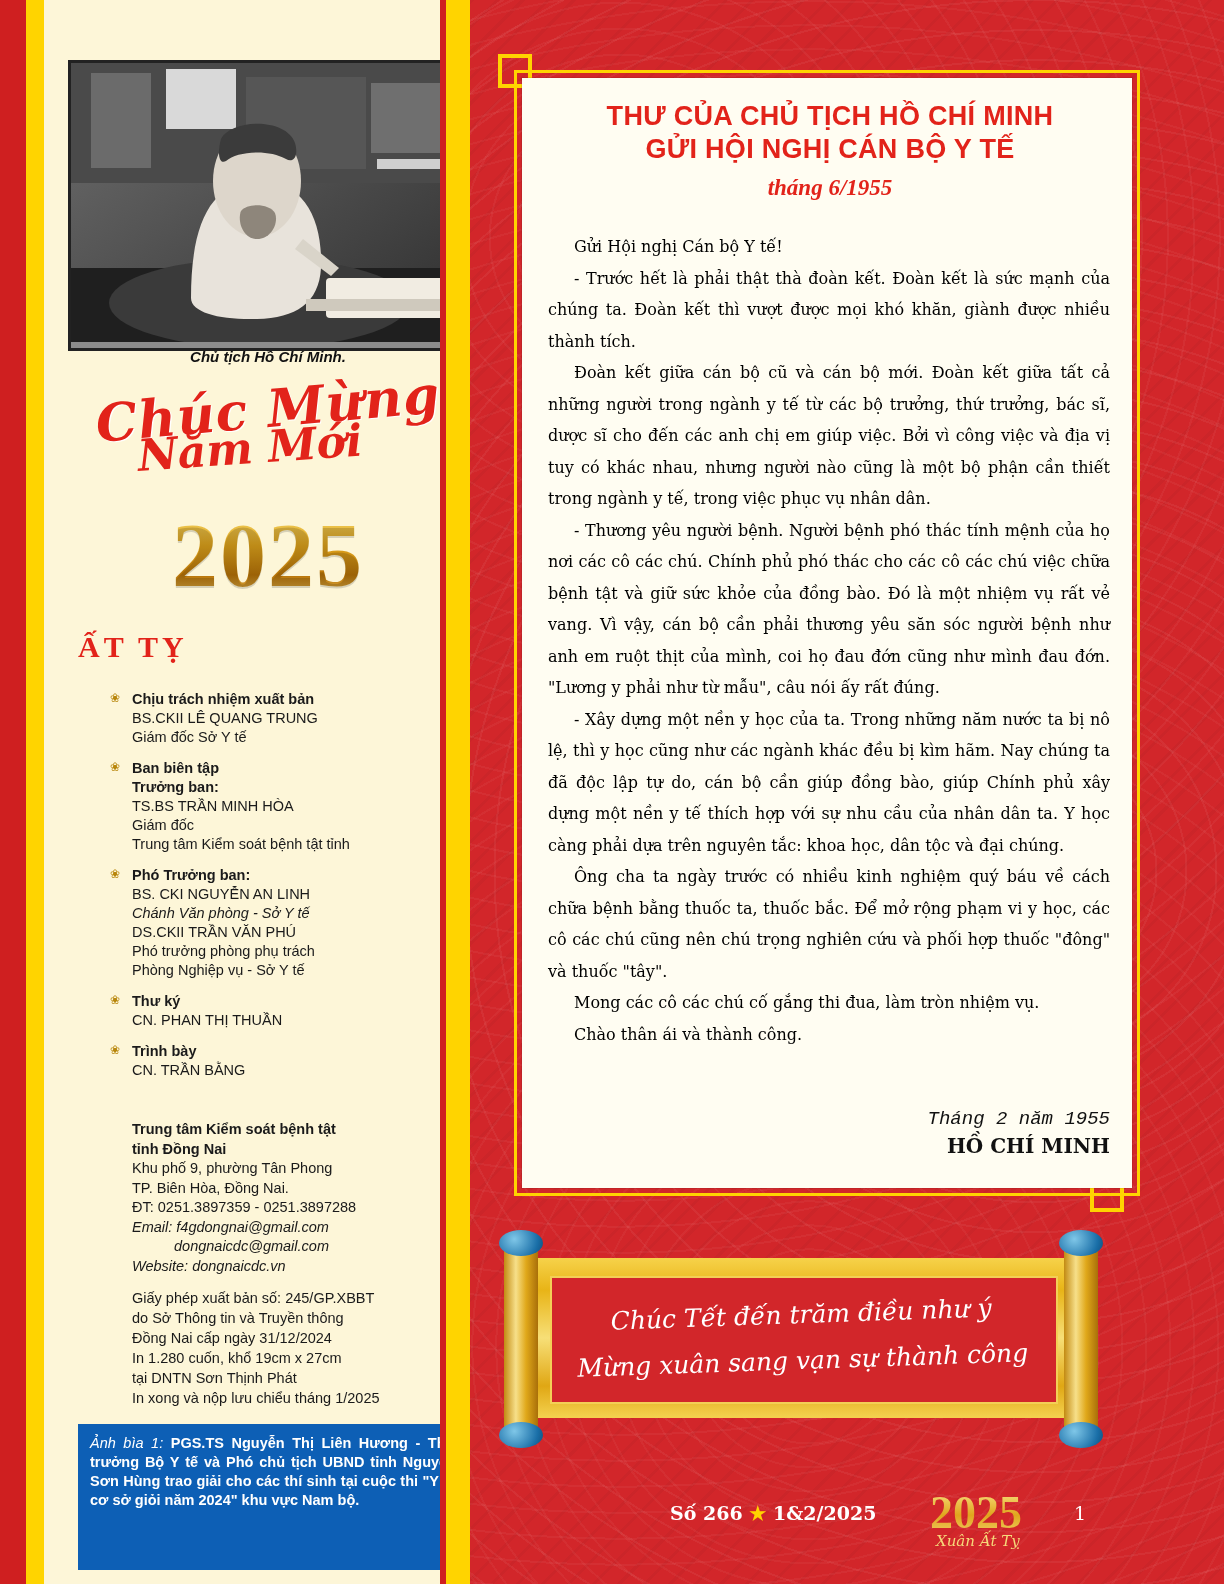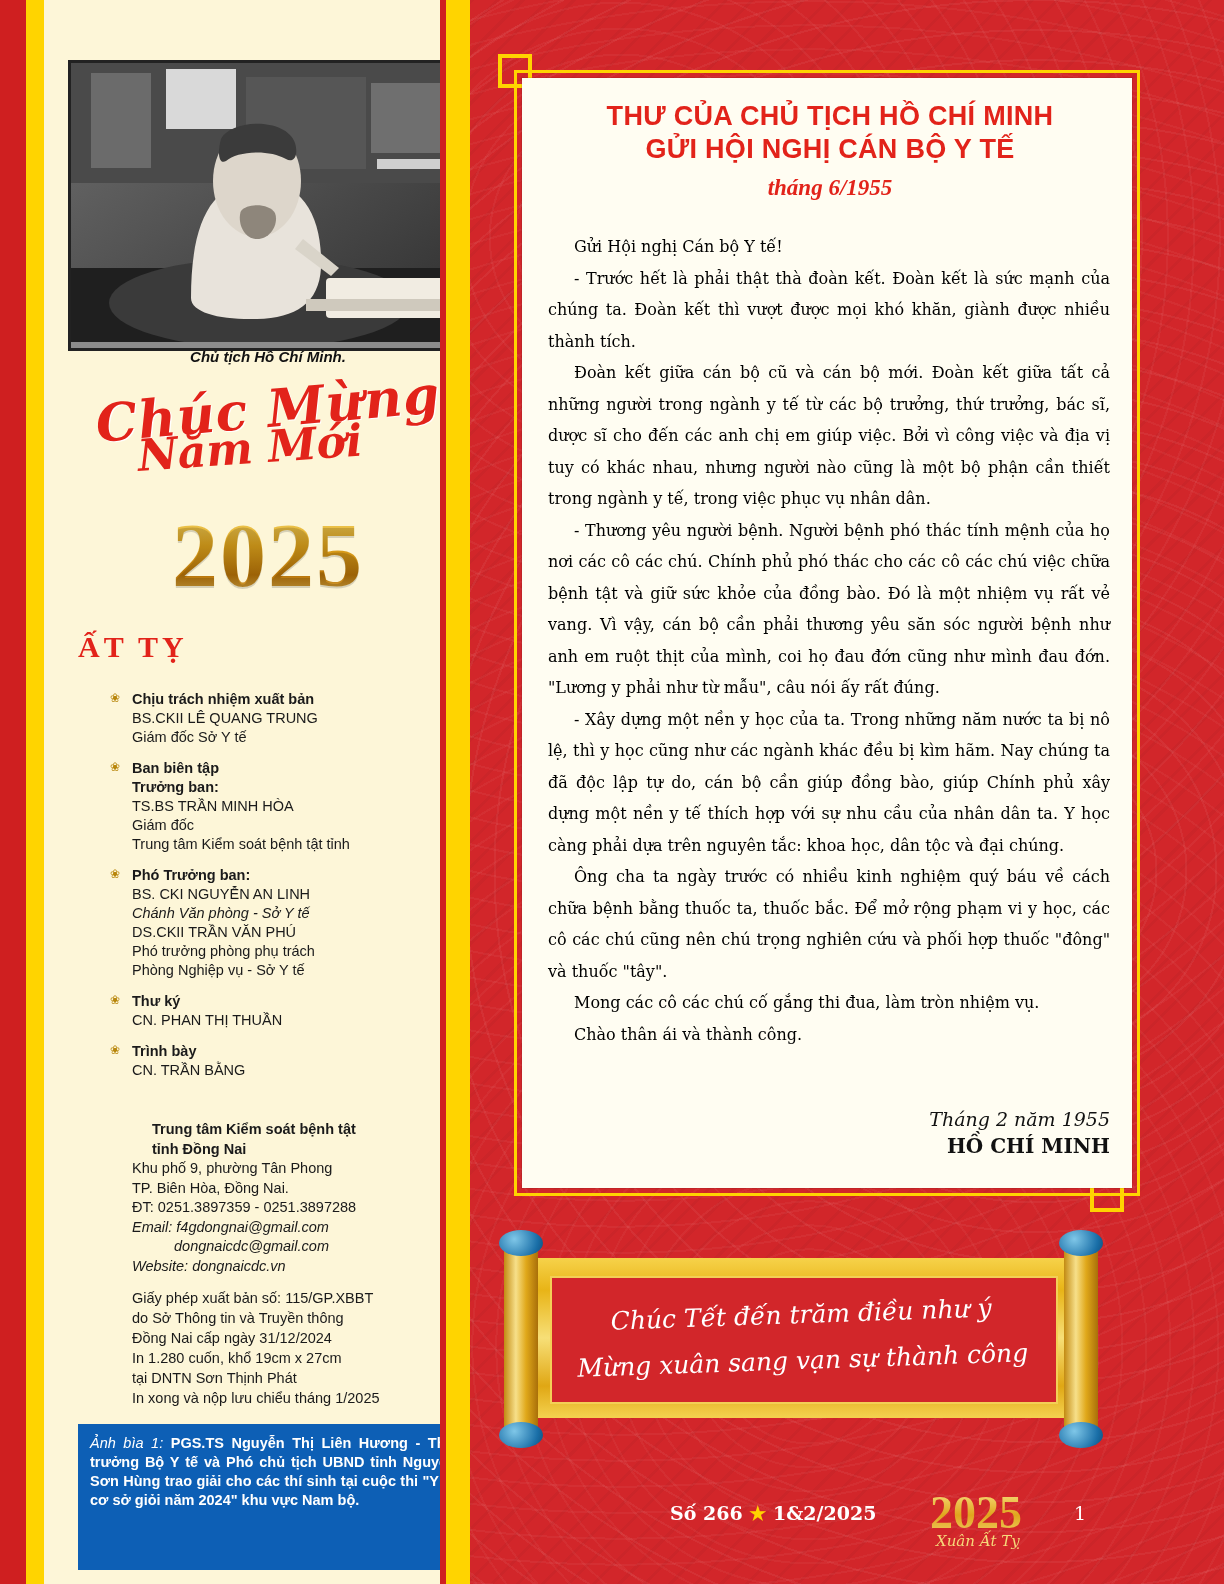--- a/index.html
+++ b/index.html
@@ -89,21 +89,21 @@
   .credits .blk{margin-bottom:12px;position:relative;padding-left:22px;}
   .credits .blk .bullet{
     position:absolute;left:0;top:3px;width:11px;height:11px;color:#b8860b;font-size:12px;line-height:11px;
   }
   .credits .b{font-weight:bold;}
   .credits .it{font-style:italic;}
   .addr{
     position:absolute;left:132px;top:1120px;width:320px;
     font-size:14.5px;line-height:19.5px;color:#1a1a1a;
   }
-  .addr .b{font-weight:bold;margin-left:20px;}
+  .addr .b{font-weight:bold;}
   .addr .it{font-style:italic;}
   .license{
     position:absolute;left:132px;top:1288px;width:320px;
     font-size:14.5px;line-height:20px;color:#1a1a1a;
   }
 
   .bluebox{
     position:absolute;left:78px;top:1424px;width:390px;height:146px;
     background:#0d5fb5;color:#fff;
     padding:10px 12px 0 12px;box-sizing:border-box;
@@ -161,21 +161,21 @@
     font-family:"DejaVu Serif", serif;
     font-size:16px;line-height:31.5px;color:#000000;
     text-align:justify;
     margin-top:16px;
   }
   .letter-body p{margin:0;text-indent:26px;}
   .sig{
     position:absolute;left:78px;top:1108px;width:562px;text-align:right;
     font-family:"DejaVu Serif", serif;
   }
-  .sig .d{font-style:italic;font-size:19px;color:#111;}
+  .sig .d{font-style:italic;font-size:19px;color:#111;font-family:Liberation Mono, monospace;}
   .sig .n{font-weight:bold;font-size:20px;color:#111;margin-top:4px;}
 
   
   .scroll-wrap{
     position:absolute;left:492px;top:1236px;width:620px;height:205px;
   }
   .scroll-body{
     position:absolute;left:38px;top:22px;width:544px;height:160px;
     background:linear-gradient(180deg,#f6d24a 0%,#e8b417 20%,#f7df77 50%,#e0a714 80%,#f4d250 100%);
     border-radius:4px;
@@ -313,21 +313,21 @@
         <div class="b">Trung tâm Kiểm soát bệnh tật</div>
         <div class="b">tỉnh Đồng Nai</div>
         <div>Khu phố 9, phường Tân Phong</div>
         <div>TP. Biên Hòa, Đồng Nai.</div>
         <div>ĐT: 0251.3897359 - 0251.3897288</div>
         <div class="it">Email: f4gdongnai@gmail.com</div>
         <div class="it" style="padding-left: 42px;">dongnaicdc@gmail.com</div>
         <div class="it">Website: dongnaicdc.vn</div>
       </div>
     <div class="license" id="license">
-        <div>Giấy phép xuất bản số: 115/GP.XBBT</div>
+        <div>Giấy phép xuất bản số: 245/GP.XBBT</div>
         <div>do Sở Thông tin và Truyền thông</div>
         <div>Đồng Nai cấp ngày 31/12/2024</div>
         <div>In 1.280 cuốn, khổ 19cm x 27cm</div>
         <div>tại DNTN Sơn Thịnh Phát</div>
         <div>In xong và nộp lưu chiểu tháng 1/2025</div>
       </div>
 
     <div class="bluebox">
       <span class="it">Ảnh bìa 1:</span>
       <span class="b">PGS.TS Nguyễn Thị Liên Hương - Thứ trưởng Bộ Y tế và Phó chủ tịch UBND tỉnh Nguyễn Sơn Hùng trao giải cho các thí sinh tại cuộc thi "Y tế cơ sở giỏi năm 2024" khu vực Nam bộ.</span>

